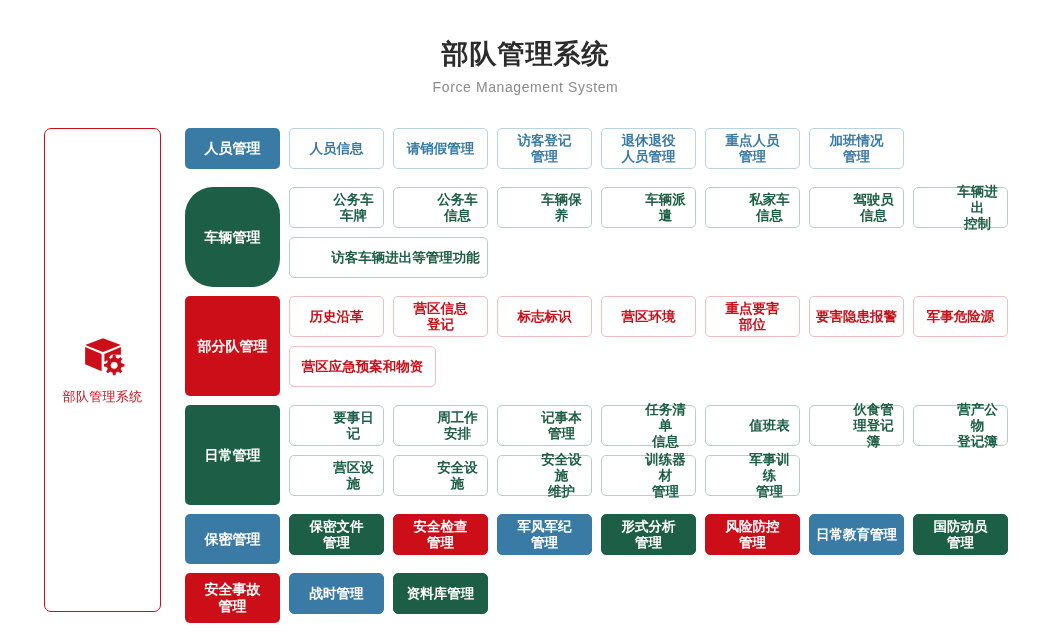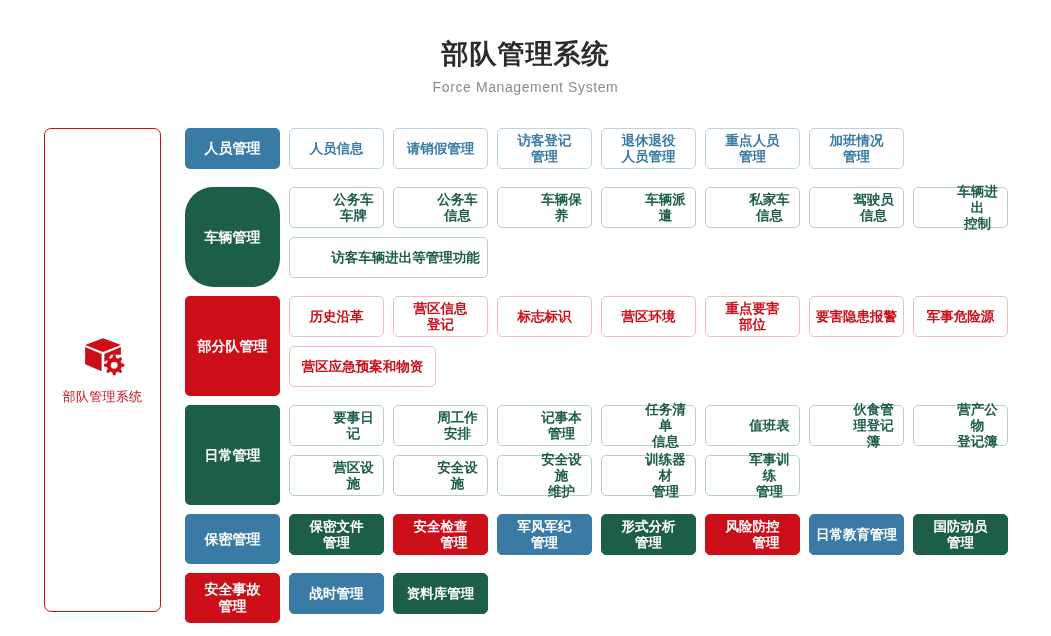--- a/index.html
+++ b/index.html
@@ -129,21 +129,21 @@
   }
 
   
   .item.v-blue   { border: 1px solid #b8d3e3; color: #3a7ba6; }
   .item.v-green  { border: 1px solid #b7d0c5; color: #1d5e46; padding-left: 40px; }
   .item.v-red    { border: 1px solid #f0bdc0; color: #cc0e18; }
 
   
   .item.f-blue   { background: #3a7ba6; border: 1px solid #3a7ba6; color: #ffffff; }
   .item.f-green  { background: #1d5e46; border: 1px solid #1d5e46; color: #ffffff; }
-  .item.f-red    { background: #cc0e18; border: 1px solid #cc0e18; color: #ffffff; text-align: right; }
+  .item.f-red    { background: #cc0e18; border: 1px solid #cc0e18; color: #ffffff; }
 
   .cat.c-blue  { background: #3a7ba6; }
   .cat.c-green { background: #1d5e46; }
   .cat.c-red   { background: #cc0e18; }
 
   
   .w1 { width: 95px; }
   .w15 { width: 147px; }
   .w2 { width: 199px; }
 

